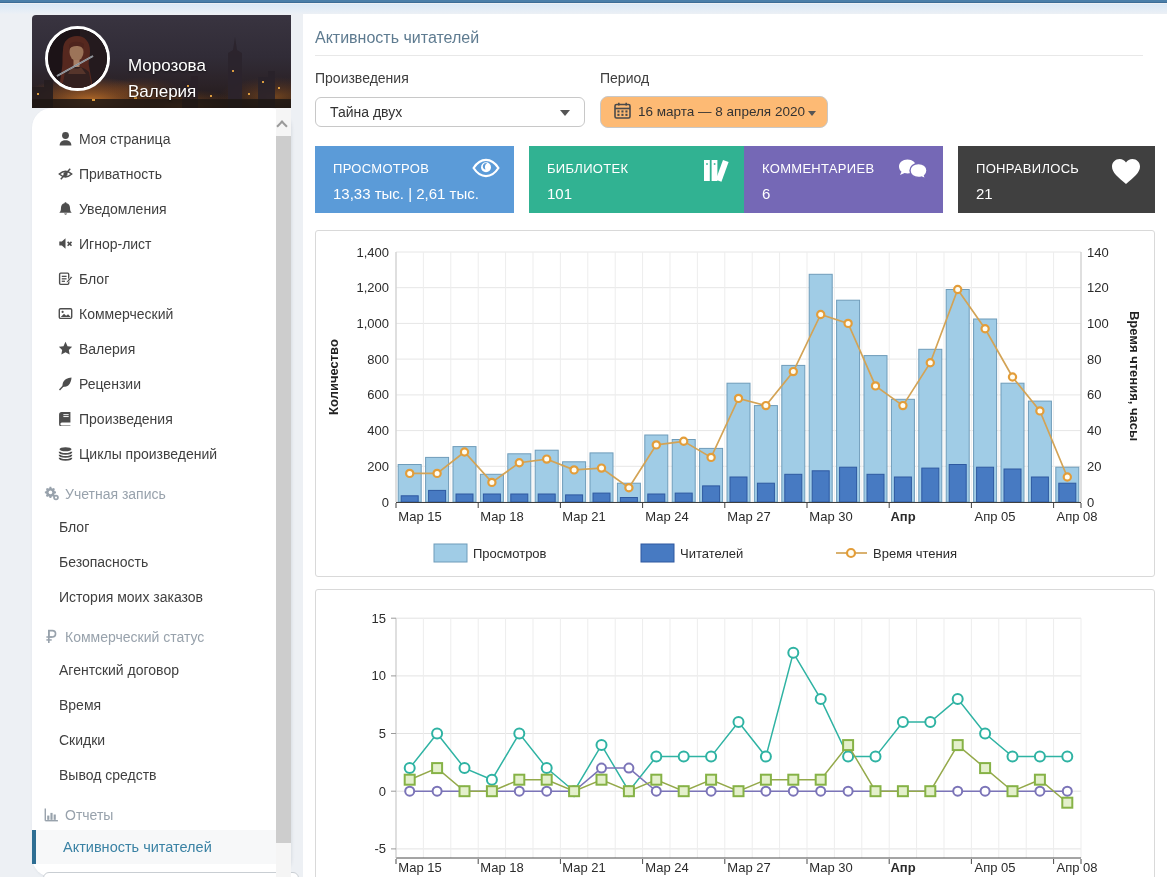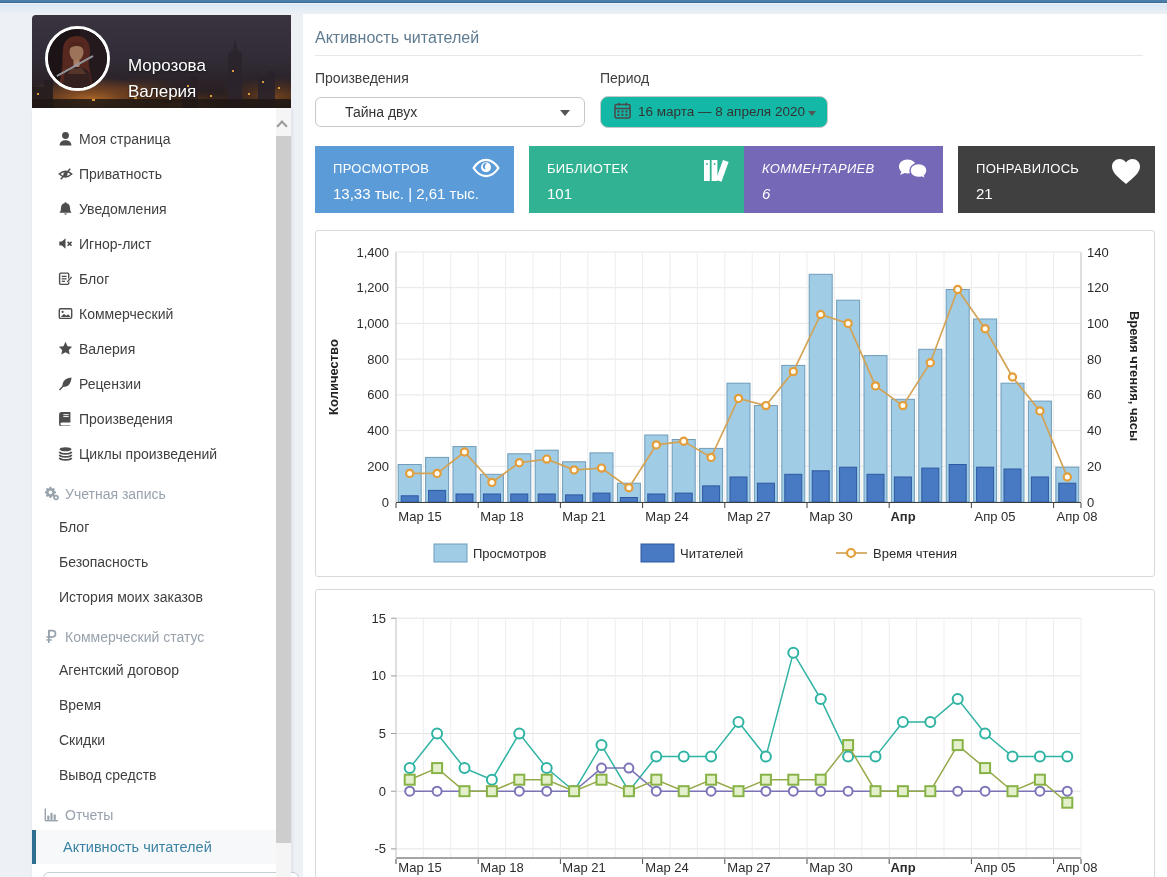--- a/index.html
+++ b/index.html
@@ -3,34 +3,34 @@
 <style>
 * { margin:0; padding:0; box-sizing:border-box; }
 html,body { width:1167px; height:877px; overflow:hidden; }
 body { font-family:"Liberation Sans", sans-serif; background:#edf0f4; position:relative; }
 .topbar { position:absolute; left:0; top:0; width:1167px; height:3px; background:#4a7fa9; border-bottom:1px solid #3c6d97; z-index:30; }
 .topglow { position:absolute; left:0; top:4px; width:1167px; height:10px; background:linear-gradient(#d9e9f7,#ecf0f5); z-index:5; }
 .main { position:absolute; left:303px; top:14px; width:864px; height:863px; background:#fff; }
 .pagehead { position:absolute; left:315px; top:29px; font-size:16px; color:#5e7b90; }
 .pagehead-line { position:absolute; left:315px; top:55px; width:828px; height:1px; background:#e8e8e8; }
 .flabel { position:absolute; font-size:14px; color:#3d3d3d; }
-.select { position:absolute; left:315px; top:97px; width:270px; height:30px; border:1px solid #c8c8c8; border-radius:6px; background:#fff; font-size:14px; color:#333; line-height:28px; padding-left:29px; }
+.select { position:absolute; left:315px; top:97px; width:270px; height:30px; border:1px solid #c8c8c8; border-radius:6px; background:#fff; font-size:14px; color:#333; line-height:28px; padding-left:14px; }
 .select .car { position:absolute; right:14px; top:12px; width:0; height:0; border-left:5px solid transparent; border-right:5px solid transparent; border-top:6px solid #555; }
-.period { position:absolute; left:600px; top:96px; width:228px; height:32px; border:1px solid #c8c8c8; border-radius:8px; background:#14b8a6; font-size:13.5px; color:#333; line-height:30px; padding-left:13px; white-space:nowrap; }
+.period { position:absolute; left:600px; top:96px; width:228px; height:32px; border:1px solid #c8c8c8; border-radius:8px; background:#fdba74; font-size:13.5px; color:#333; line-height:30px; padding-left:13px; white-space:nowrap; }
 .period svg { vertical-align:-3px; margin-right:7px; }
 .period .car { position:absolute; right:11px; top:14px; width:0; height:0; border-left:4.5px solid transparent; border-right:4.5px solid transparent; border-top:5px solid #555; }
 .card { position:absolute; top:146px; height:67px; color:#fff; }
 .card .t { position:absolute; left:18px; top:15px; font-size:13px; letter-spacing:0.3px; }
 .card .v { position:absolute; left:18px; top:39px; font-size:15px; }
 .card .ic { position:absolute; right:14px; top:12px; }
 .chartbox { position:absolute; left:315px; width:840px; background:#fff; border:1px solid #d9d9d9; border-radius:3px; }
 .sb-banner { position:absolute; left:32px; top:15px; width:286px; height:93px; border-radius:4px 4px 0 0; overflow:hidden; }
 .sb-banner .nm { position:absolute; left:96px; top:38px; color:#fff; font-size:17px; line-height:26px; text-shadow:0 1px 2px rgba(0,0,0,.6); }
 .sb-av { position:absolute; left:45px; top:26px; width:65px; height:65px; border-radius:50%; background:#171116; border:3px solid #fff; overflow:hidden; z-index:3; }
-.sb-menu { position:absolute; left:32px; top:108px; width:259px; height:769px; background:#fff; box-shadow:1px 1px 3px rgba(40,60,80,.10); }
+.sb-menu { position:absolute; left:32px; top:108px; width:259px; height:769px; background:#fff; box-shadow:1px 1px 3px rgba(40,60,80,.10);border-radius:20px; }
 .mi,.mh,.ms { position:absolute; height:20px; white-space:nowrap; }
 .mi { left:0; } .mi .mic { position:absolute; left:26px; top:2px; } .mi .mt { position:absolute; left:47px; top:2px; font-size:14px; color:#3f3f3f; }
 .mh { left:0; } .mh .mhc { position:absolute; left:12px; top:2px; } .mh .mht { position:absolute; left:33px; top:2px; font-size:14px; color:#98a2ac; }
 .ms { left:27px; font-size:14px; color:#3f3f3f; padding-top:2px; }
 .mact { position:absolute; left:0; top:722px; width:244px; height:34px; background:#f7f8f9; border-left:4px solid #2e6e93; }
 .mact span { position:absolute; left:27px; top:9px; font-size:14.5px; color:#3a82a4; }
 .mbox { position:absolute; left:11px; top:764px; width:256px; height:12px; border:1px solid #c9ced3; border-radius:6px; background:#fff; }
 .sbar { position:absolute; left:276px; top:108px; width:15px; height:769px; background:#f5f5f5; z-index:4; }
 .sbar .thumb { position:absolute; left:0px; top:28px; width:15px; height:707px; background:#cdcdcd; }
 .sbar .arr { position:absolute; left:2px; top:14px; width:8px; height:8px; border-top:2px solid #9a9a9a; border-right:2px solid #9a9a9a; transform:rotate(-45deg); }
@@ -71,21 +71,21 @@
     <div class="t">БИБЛИОТЕК</div>
     <div class="v">101</div>
     <div class="ic"><svg width="28" height="25" viewBox="0 0 28 25">
         <rect x="1" y="2" width="5.8" height="21" fill="#fff"></rect>
         <rect x="8.6" y="2" width="5.8" height="21" fill="#fff"></rect>
         <rect x="3.2" y="5.2" width="1.6" height="1.6" fill="#31b292"></rect>
         <rect x="10.8" y="5.2" width="1.6" height="1.6" fill="#31b292"></rect>
         <rect x="16.2" y="2.4" width="6" height="21" fill="#fff" transform="rotate(20 19.2 12.9)"></rect>
       </svg></div>
   </div>
-<div class="card" style="left:744px;width:199px;background:#7568b6;font-style:italic;">
+<div class="card" style="left:744px;width:199px;background:#7568b6;">
     <div class="t">КОММЕНТАРИЕВ</div>
     <div class="v">6</div>
     <div class="ic"><svg width="32" height="24" viewBox="0 0 32 24">
         <path d="M2 8.5C2 4.4 5.6 1.5 10.5 1.5S19 4.4 19 8.5s-3.6 7-8.5 7c-1 0-2-.1-2.9-.4L3 17l1.5-3.3C3 12.4 2 10.6 2 8.5z" fill="#fff"></path>
         <path d="M30 12.5c0-4.1-3.6-7-8.5-7S13 8.4 13 12.5s3.6 7 8.5 7c1 0 2-.1 2.9-.4L29 21l-1.5-3.3c1.5-1.3 2.5-3.1 2.5-5.2z" fill="#fff" stroke="#7568b6" stroke-width="1.4"></path>
       </svg></div>
   </div>
 <div class="card" style="left:958px;width:197px;background:#404040;">
     <div class="t">ПОНРАВИЛОСЬ</div>
     <div class="v">21</div>

